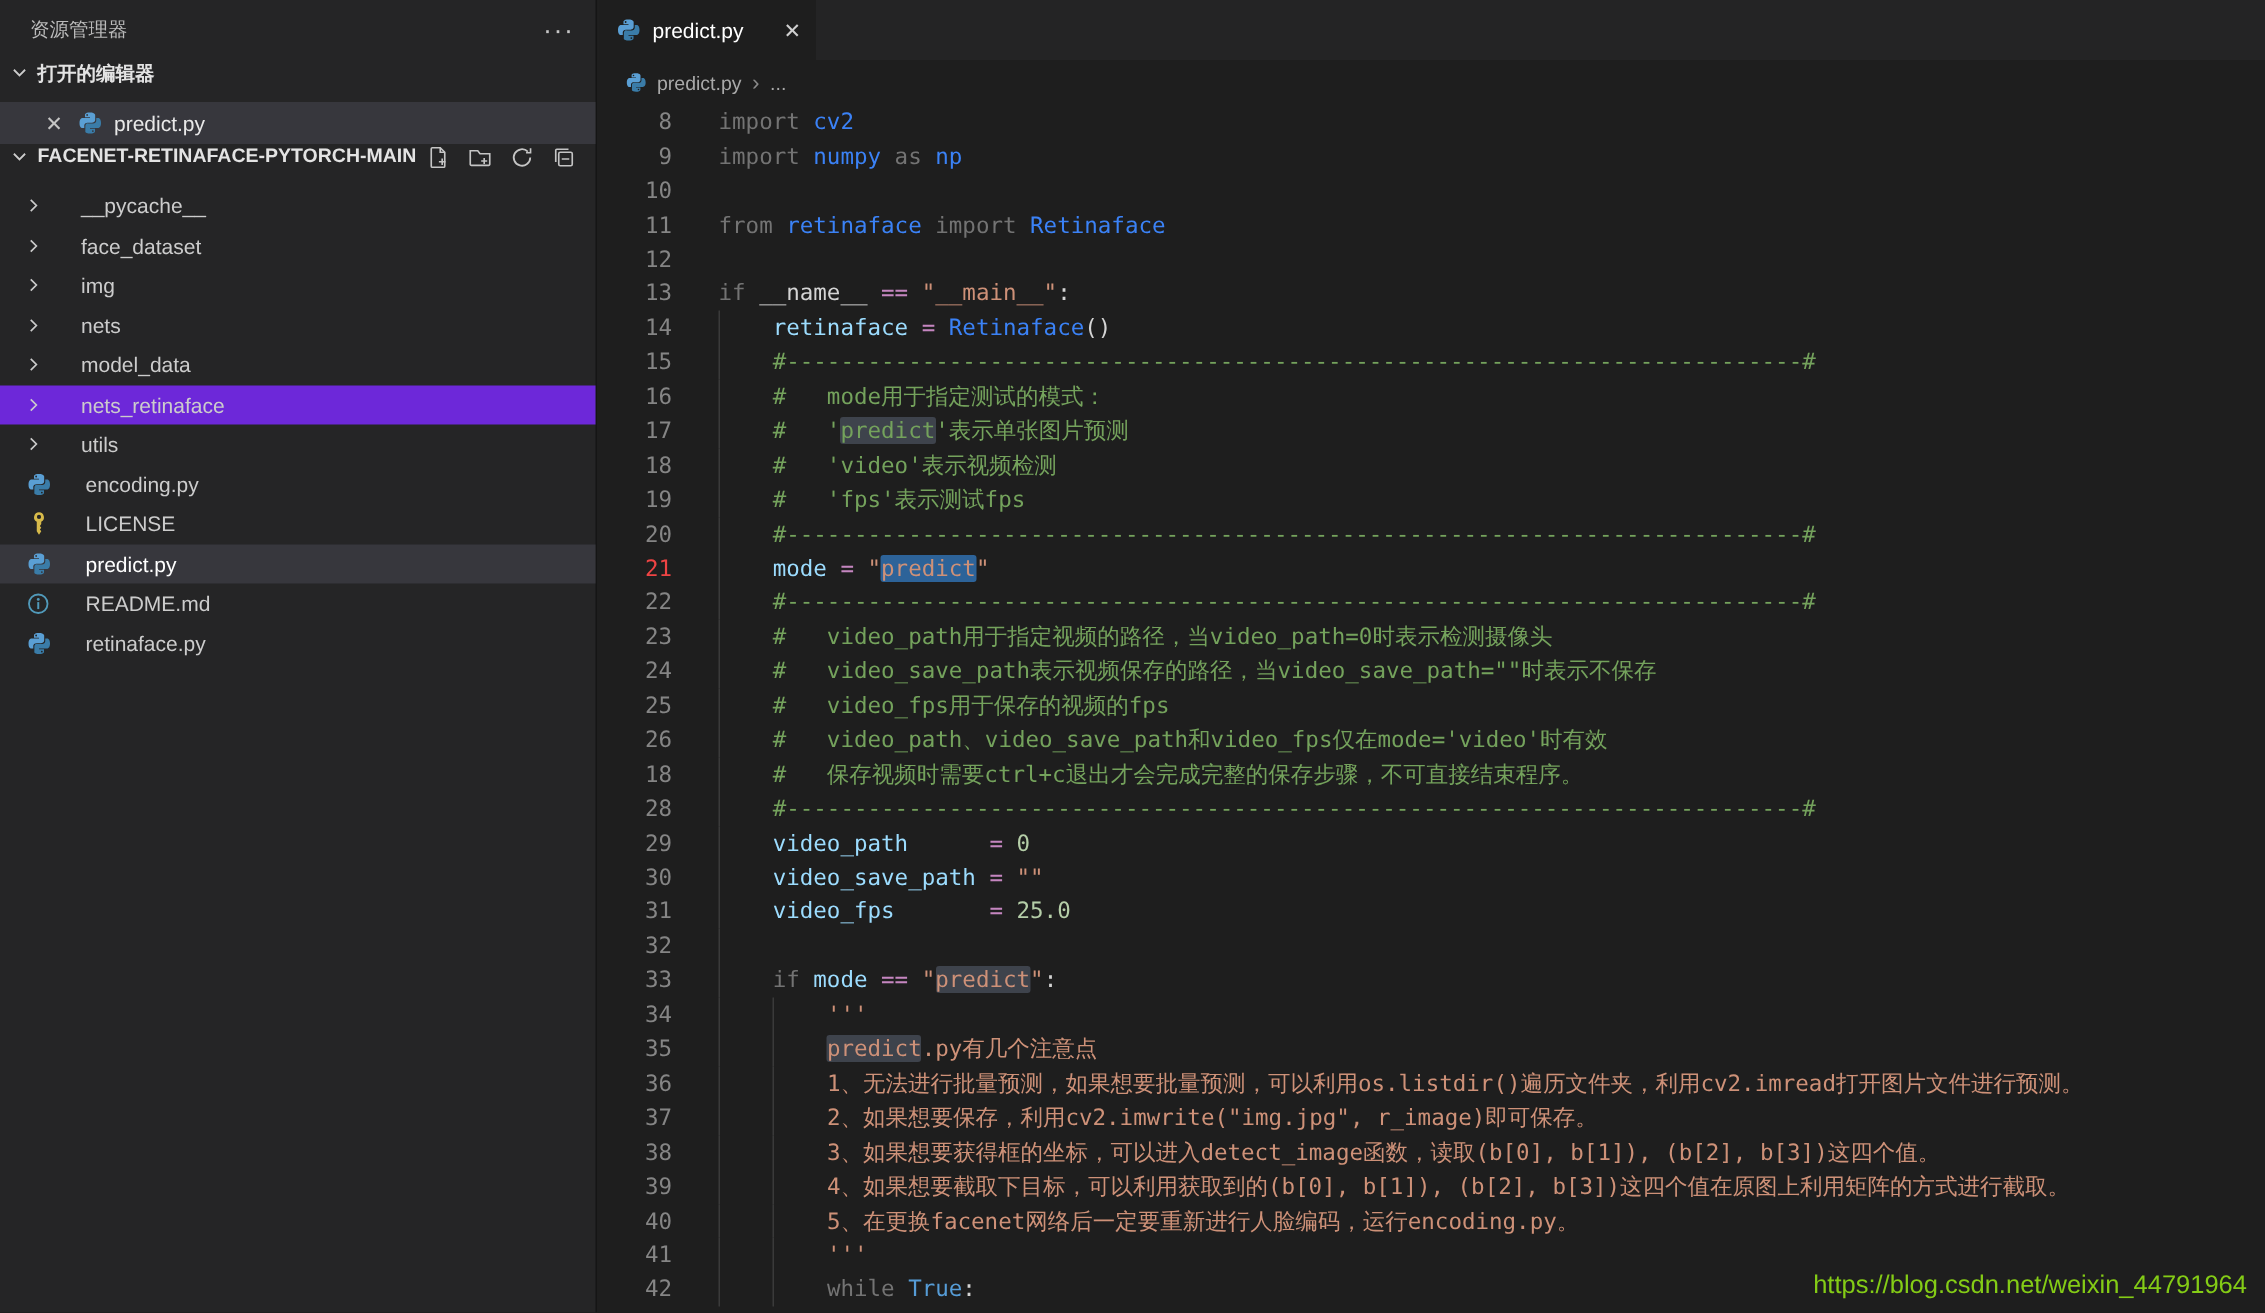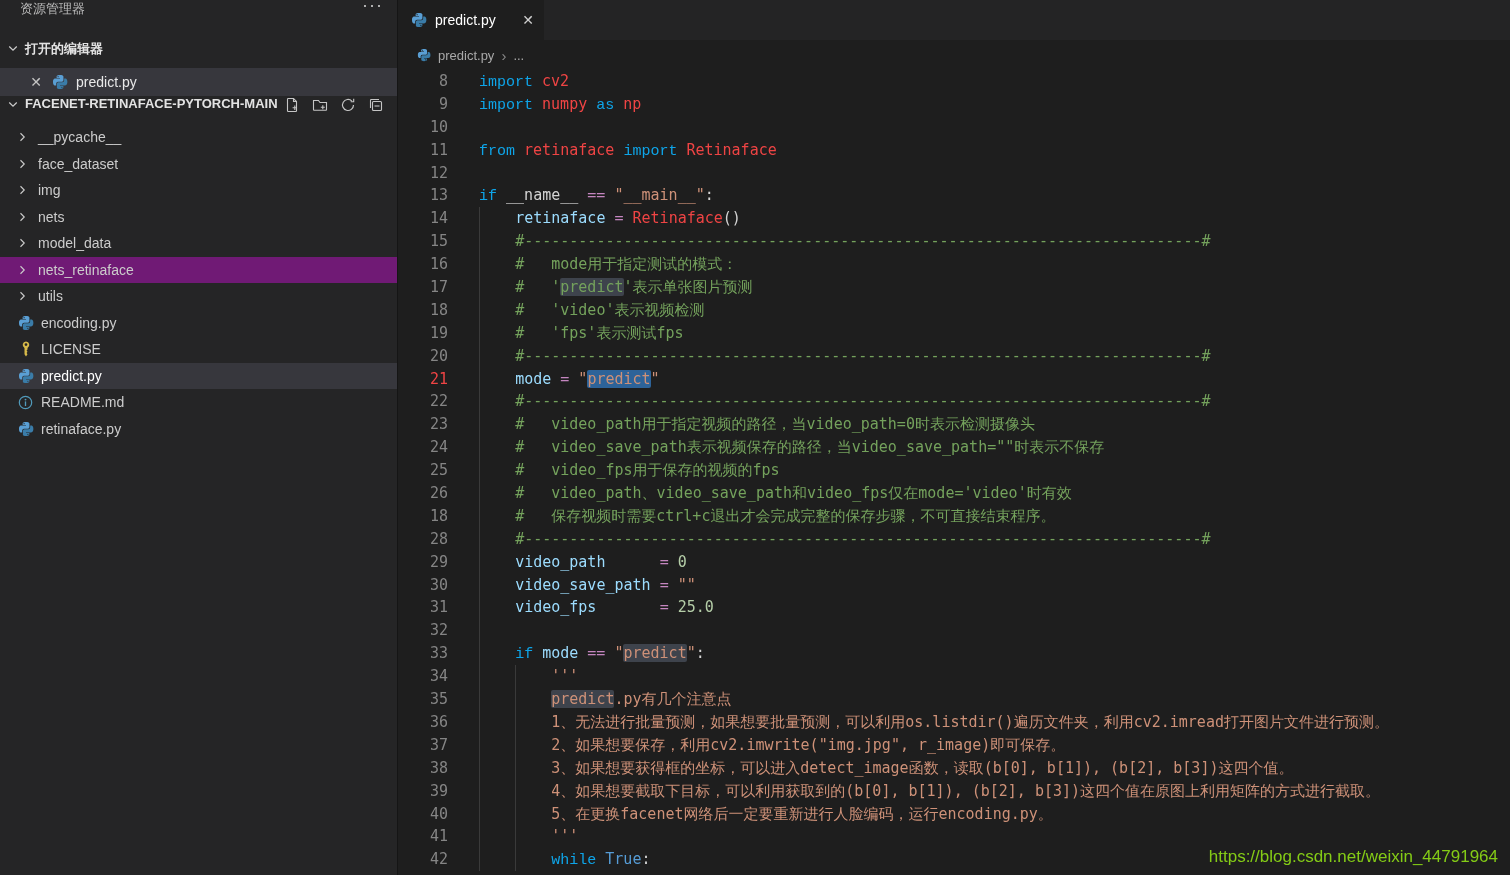--- a/index.html
+++ b/index.html
@@ -3,58 +3,58 @@
 <meta charset="utf-8">
 <style>
   * { margin:0; padding:0; box-sizing:border-box; }
   html,body { width:1510px; height:875px; overflow:hidden; background:#1e1e1e;
               font-family:"Liberation Sans", sans-serif; }
   .app { position:relative; width:1510px; height:875px; }
 
   
   .sidebar { position:absolute; left:0; top:0; width:398px; height:875px;
              background:#252526; color:#cccccc; border-right:1px solid #151515; }
-  .sb-header { height:40px; display:flex; padding:0 14px 0 20px;
+  .sb-header { height:40px; display:flex; align-items:center; padding:0 14px 0 20px;
                font-size:13px; color:#bbbbbb; }
   .sb-header .spacer { flex:1; }
   .ellipsis { font-size:18px; letter-spacing:1px; color:#c5c5c5; cursor:pointer; line-height:10px; }
   .sec-header { height:28px; display:flex; gap:4px;
                 font-size:13px; font-weight:bold; color:#e3e3e3; padding-left:5px; }
   .sec-header .chev { width:16px; height:16px; display:inline-flex; align-items:center; justify-content:center; }
   .sec-actions { margin-left:auto; display:flex; gap:10px; padding-right:12px; }
   .sec-actions .aicon { width:18px; height:18px; display:inline-flex; align-items:center; justify-content:center; cursor:pointer; }
   .oe-item { height:28px; display:flex; align-items:center; background:#37373d; color:#e8e8e8;
              font-size:14px; padding-left:28px; gap:8px; cursor:pointer; }
   .oe-item .close { width:16px; text-align:center; color:#c5c5c5; font-size:14px; }
   .tree { font-size:14px; }
-  .trow { height:26.5px; display:flex; align-items:center; cursor:pointer; color:#cccccc; }
+  .trow { height:26.5px; display:flex; align-items:center; cursor:pointer; color:#cccccc;gap:16px; }
   .trow .chev { width:16px; margin-left:14px; margin-right:8px; display:inline-flex; align-items:center; justify-content:center; }
   .trow .ficon { width:17px; height:17px; margin-left:17px; margin-right:7px; display:inline-flex; align-items:center; justify-content:center; }
-  .trow.hl { background:#701a75; }
+  .trow.hl { background:#6d28d9; }
   .trow.sel { background:#37373d; color:#ffffff; }
 
   
   .editor { position:absolute; left:399px; top:0; width:1111px; height:875px; background:#1e1e1e; }
   .tabstrip { height:40px; background:#242425; display:flex; }
   .tab { width:145px; background:#1e1e1e; display:flex; align-items:center; gap:8px;
          padding:0 10px 0 12px; color:#ffffff; font-size:14px; cursor:pointer; }
   .tab .close { margin-left:auto; color:#d0d0d0; font-size:14px; }
   .breadcrumb { height:30px; display:flex; align-items:center; gap:7px; padding-left:18px;
                 color:#a9a9a9; font-size:13px; background:#1e1e1e; }
   .breadcrumb .sep { color:#8a8a8a; font-size:15px; }
 
   .codepane { position:absolute; left:0; top:70px; width:1111px; height:805px; overflow:hidden;
               font-family:"DejaVu Sans Mono","Liberation Mono",monospace; font-size:15px; }
   .cline { position:relative; height:22.9px; line-height:22.9px; white-space:pre; }
   .gutter { position:absolute; left:0; width:49px; text-align:right; color:#858585; }
   .gutter.cur { color:#ef4444; }
   .ccode { position:absolute; left:80px; color:#d4d4d4; }
   .guide { position:absolute; top:0; height:100%; width:1px; background:#3a3a3a; }
-  .tok-k { color:#0ea5e9;font-family:Liberation Mono, monospace; } .tok-o { color:#C586C0; } .tok-v { color:#9CDCFE; }
-  .tok-t { color:#ef4444; } .tok-s { color:#CE9178; } .tok-n { color:#B5CEA8; }
+  .tok-k { color:#737373; } .tok-o { color:#C586C0; } .tok-v { color:#9CDCFE; }
+  .tok-t { color:#3b82f6; } .tok-s { color:#CE9178; } .tok-n { color:#B5CEA8; }
   .tok-c { color:#74a25c; } .tok-b { color:#569CD6; } .tok-p { color:#d4d4d4;text-align:center; }
   .hl-sel  { background:#2d6399; border-radius:2px; }
   .hl-word { background:#3e434c; border-radius:2px; }
 
   .watermark { position:absolute; right:12px; bottom:8px; color:#84cc16; font-size:17px;
                font-family:"Liberation Sans",sans-serif; }
   svg { display:block; }
 </style>
 </head>
 <body>

